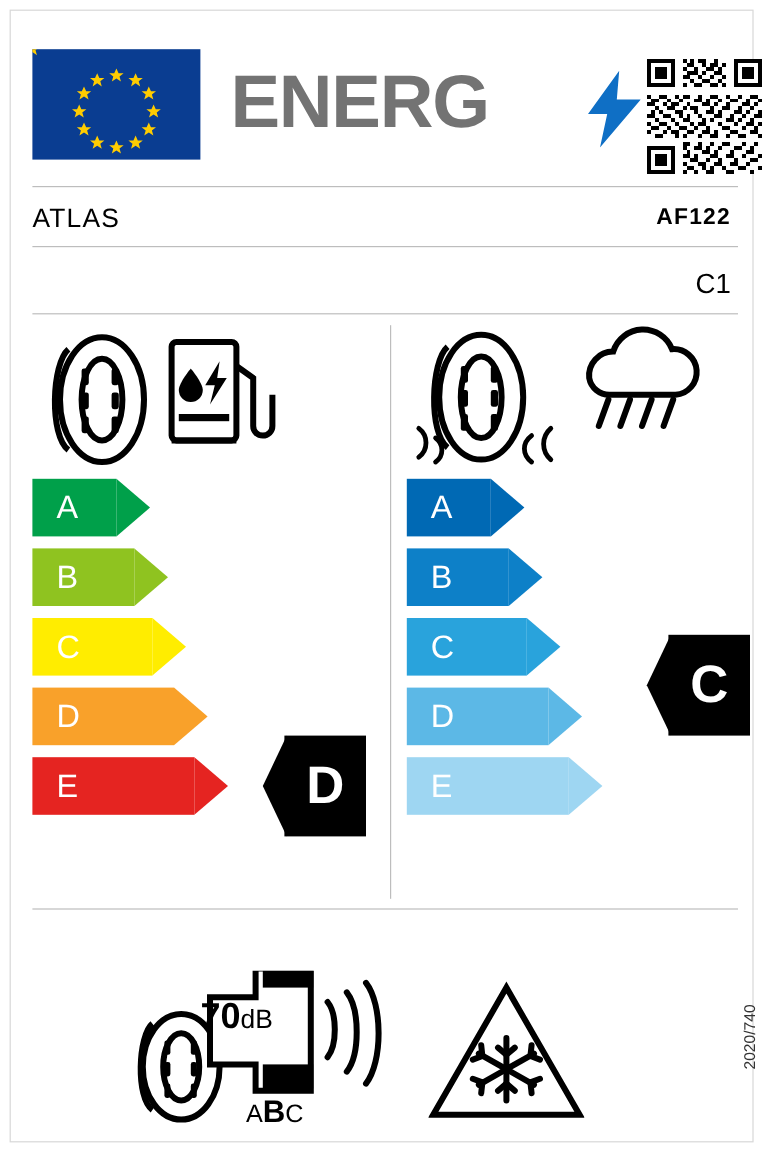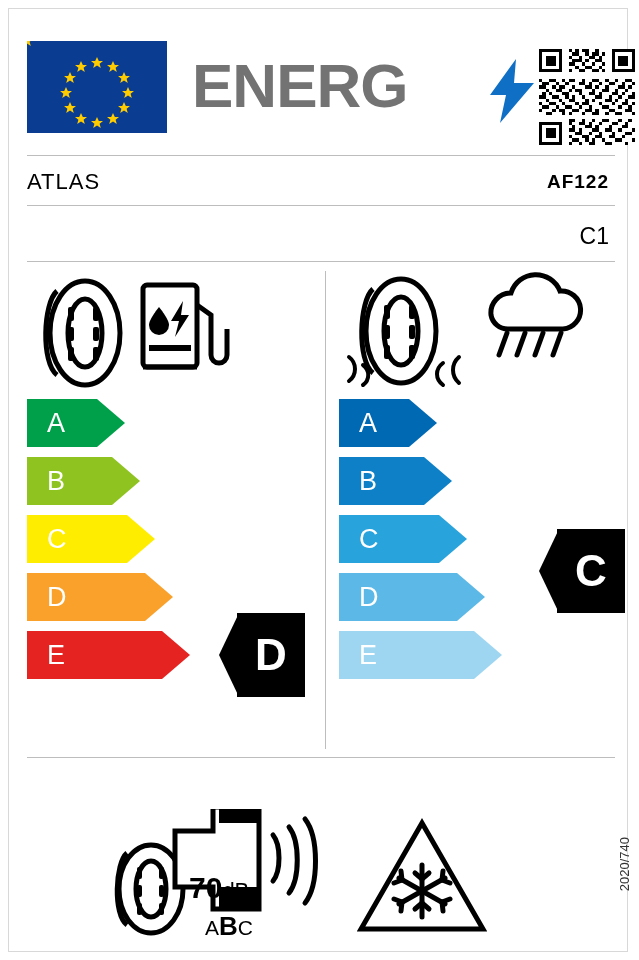--- a/index.html
+++ b/index.html
@@ -36,21 +36,21 @@
   .bar .ltr{position:absolute;left:20px;top:9px;font-size:27px;color:#fff;font-weight:normal;}
 
   
   .badge{position:absolute;width:86px;height:84px;}
   .badge .blk{position:absolute;left:18px;top:0;width:68px;height:84px;background:#000;}
   .badge .pt{position:absolute;left:0;top:0;width:0;height:0;border-top:42px solid transparent;border-bottom:42px solid transparent;border-right:20px solid #000;}
   .badge .bl{position:absolute;left:18px;top:0;width:68px;height:84px;color:#fff;font-size:44px;font-weight:bold;display:flex;align-items:center;justify-content:center;}
 
   
   .noise{position:absolute;left:100px;top:800px;width:250px;height:130px;}
-  .db{position:absolute;left:180px;top:822px;font-size:30px;font-weight:bold;margin-top:40px;}
+  .db{position:absolute;left:158px;top:822px;font-size:30px;font-weight:bold;}
   .dbunit{font-size:22px;font-weight:normal;}
   .abc{position:absolute;left:196px;top:902px;font-size:21px;}
   .abc b{font-size:26px;}
   .snow{position:absolute;left:348px;top:808px;width:130px;height:120px;}
 
   .vert-date{position:absolute;right:10px;top:828px;font-size:13px;color:#333;transform:rotate(-90deg);transform-origin:right top;white-space:nowrap;}
 </style>
 </head>
 <body>
 

